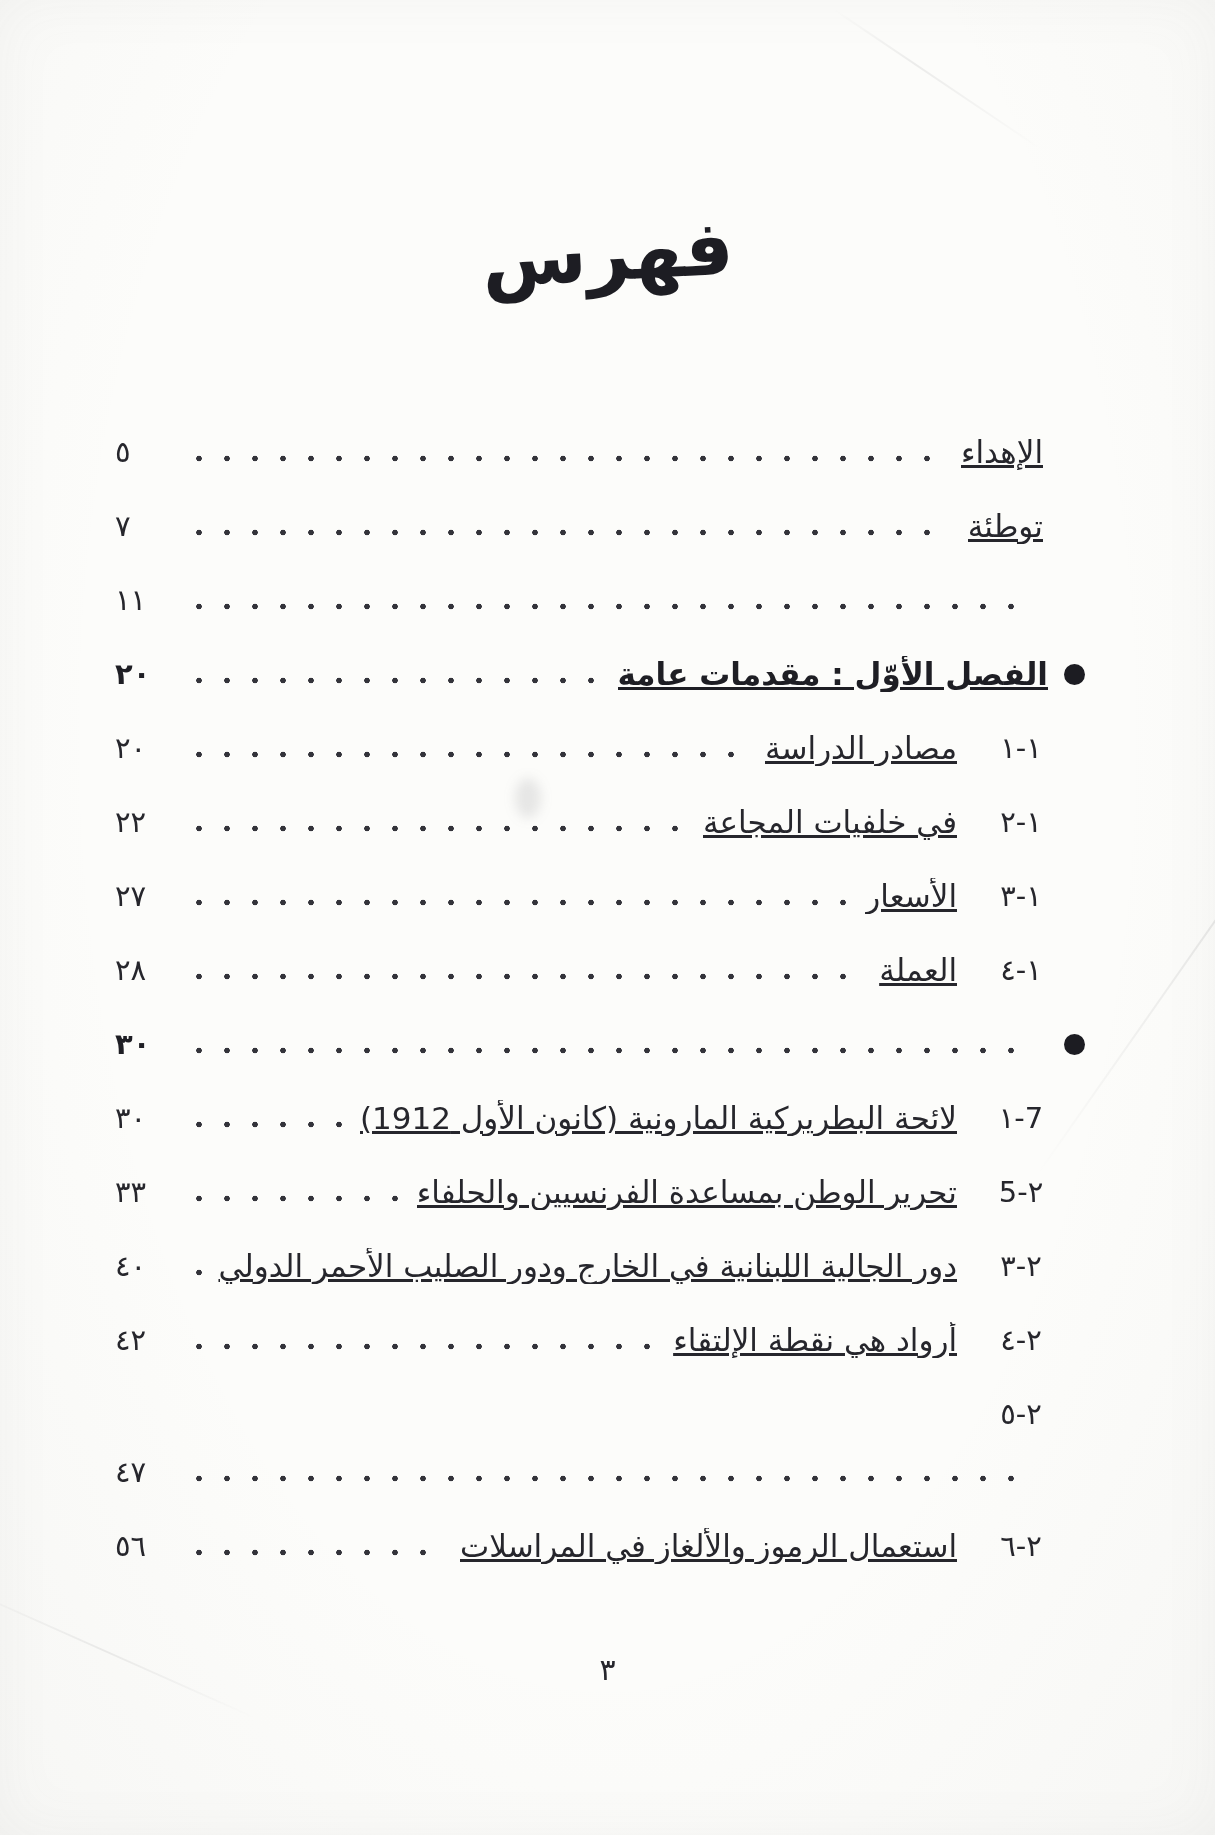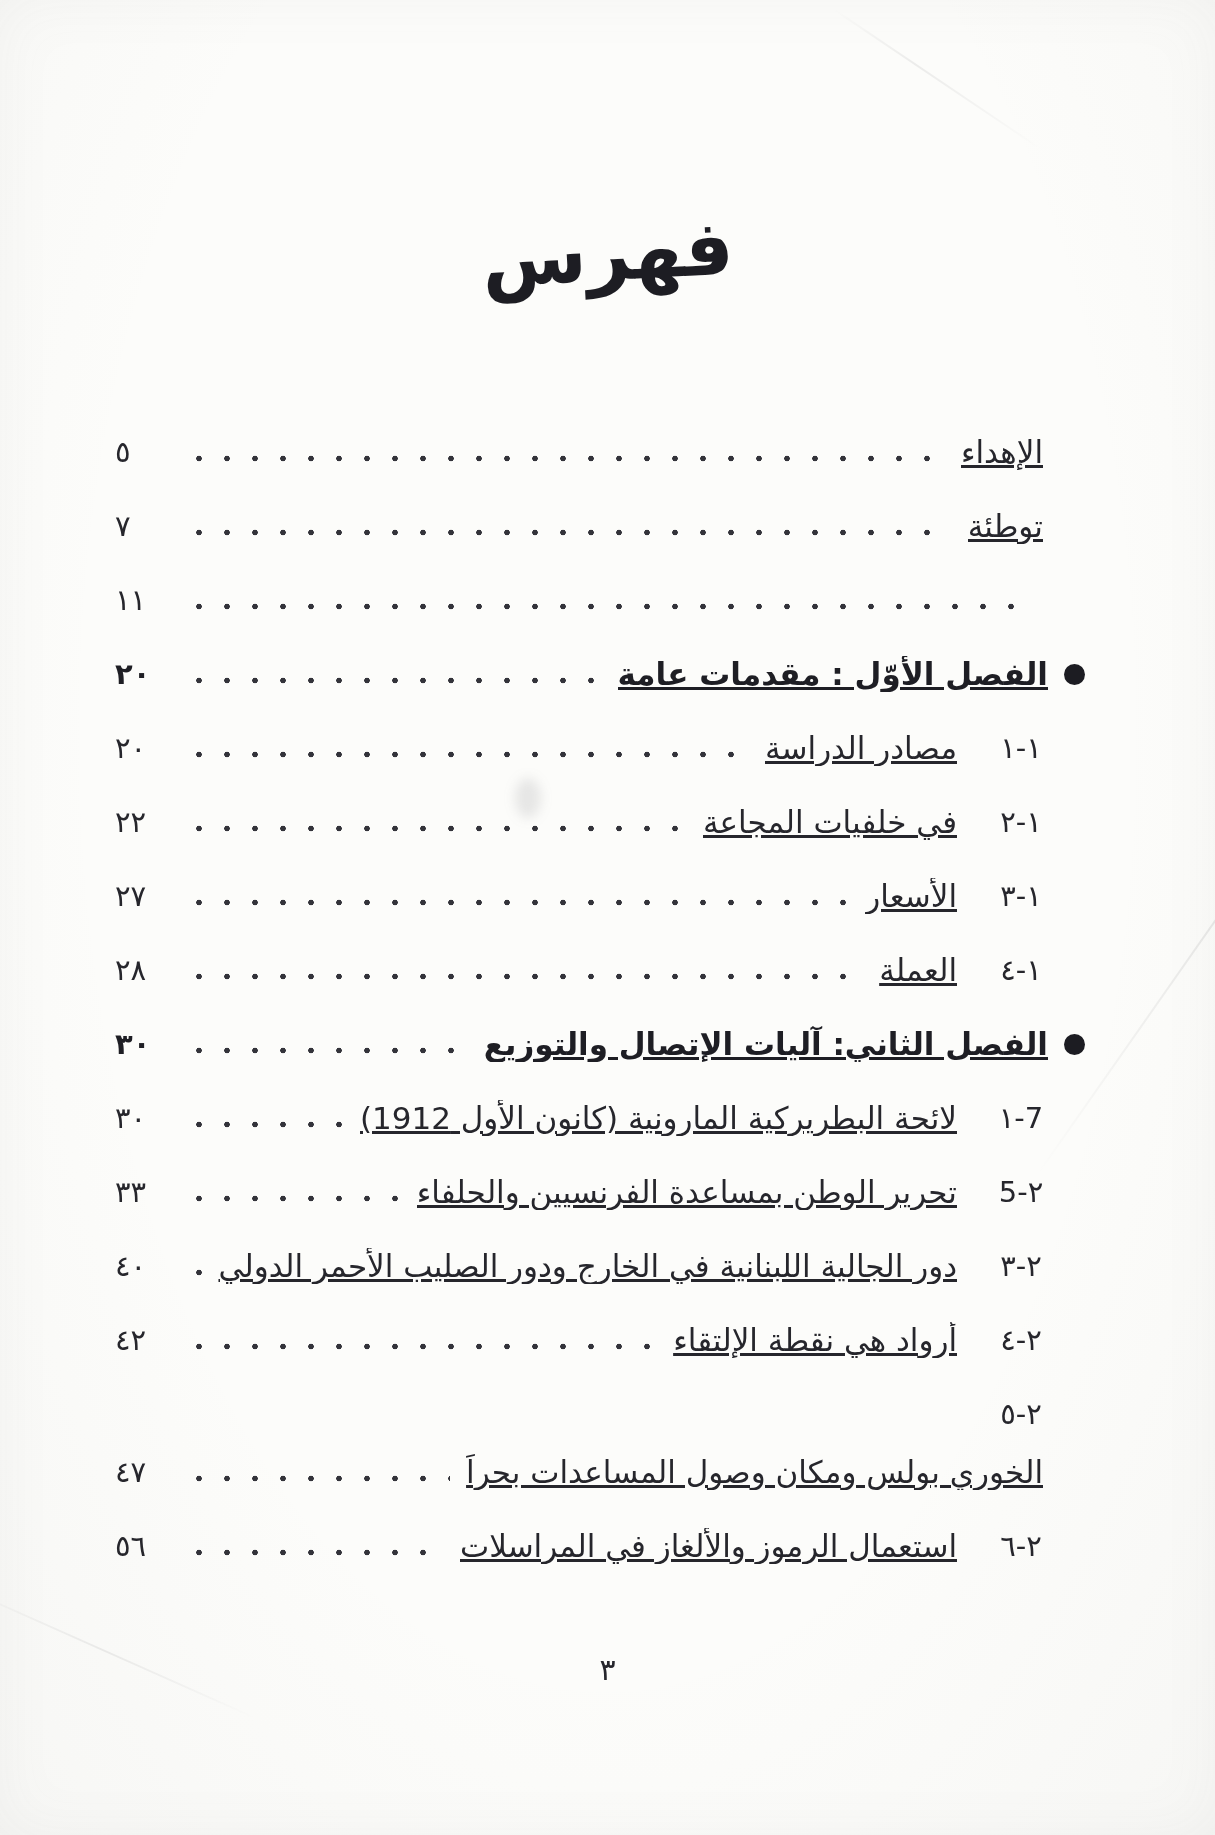--- a/index.html
+++ b/index.html
@@ -184,21 +184,20 @@
 
     <div class="toc-row sub">
       <span class="num">١-٤</span>
       <span class="label">العملة</span>
       <span class="leader"></span>
       <span class="pagenum">٢٨</span>
     </div>
 
     <div class="toc-row chapter">
       <span class="bullet"></span>
-      <span class="label">الفصل الثاني: آليات الإتصال والتوزيع</span>
       <span class="leader"></span>
       <span class="pagenum">٣٠</span>
     </div>
 
     <div class="toc-row sub">
       <span class="num">7-١</span>
       <span class="label">لائحة البطريركية المارونية (كانون الأول 1912)</span>
       <span class="leader"></span>
       <span class="pagenum">٣٠</span>
     </div>
@@ -222,21 +221,20 @@
       <span class="label">أرواد هي نقطة الإلتقاء</span>
       <span class="leader"></span>
       <span class="pagenum">٤٢</span>
     </div>
 
     <div class="toc-multi">
       <div class="toc-row sub">
         <span class="num">٢-٥</span>
       </div>
       <div class="toc-row cont">
-        <span class="label">الخوري بولس ومكان وصول المساعدات بحراً</span>
         <span class="leader"></span>
         <span class="pagenum">٤٧</span>
       </div>
     </div>
 
     <div class="toc-row sub">
       <span class="num">٢-٦</span>
       <span class="label">استعمال الرموز والألغاز في المراسلات</span>
       <span class="leader"></span>
       <span class="pagenum">٥٦</span>

